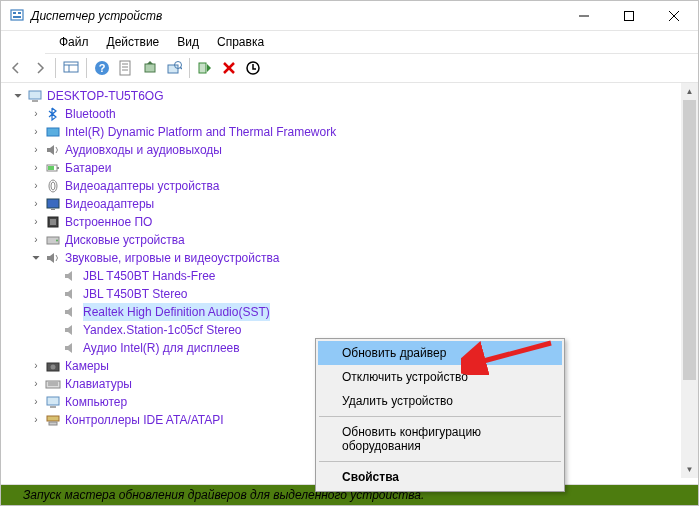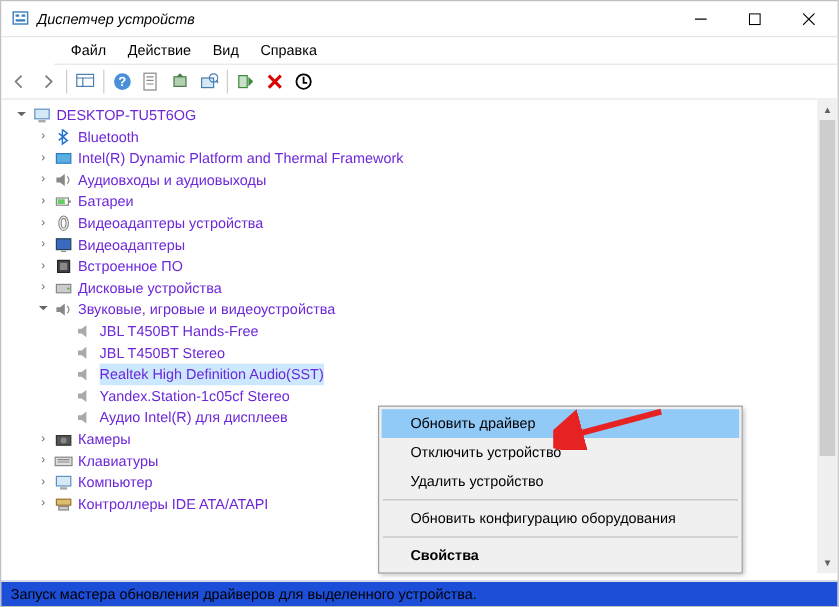--- a/index.html
+++ b/index.html
@@ -89,42 +89,43 @@
   }
   .node-label { color: #6d28d9; }
   .selected { background: #cce8ff; }
   .lvl1 { padding-left: 4px; }
   .lvl2 { padding-left: 22px; }
   .lvl3 { padding-left: 56px; text-align: right; }
   .contextmenu {
     position: absolute;
     left: 314px;
     top: 337px;
-    width: 304px;
+    width: 250px;
     background: #f0f0f0;
     border: 1px solid #a0a0a0;
     box-shadow: 2px 2px 4px rgba(0,0,0,0.25);
     padding: 2px;
     z-index: 100;
   }
   .ctx-item {
     padding: 5px 24px;
     font-size: 12px;
   }
   .ctx-item.highlight { background: #91c9f7; }
   .ctx-sep { height: 1px; background: #c0c0c0; margin: 3px 1px; }
   .ctx-bold { font-weight: bold; }
   .statusbar {
     position: absolute;
     bottom: 0; left: 0; right: 0;
     border-top: 1px solid #dcdcdc;
-    background: #1d4ed8;
-    padding: 3px 8px;
+    background: #4d7c0f;
+    padding: 3px 22px;
     font-size: 12px;
     z-index: 50;
+    font-style: italic;
   }
   .scrollbar {
     position: absolute;
     right: 0; top: 0;
     width: 17px;
     height: 100%;
     background: #f0f0f0;
     z-index: 10;
   }
   .scroll-arrow {

